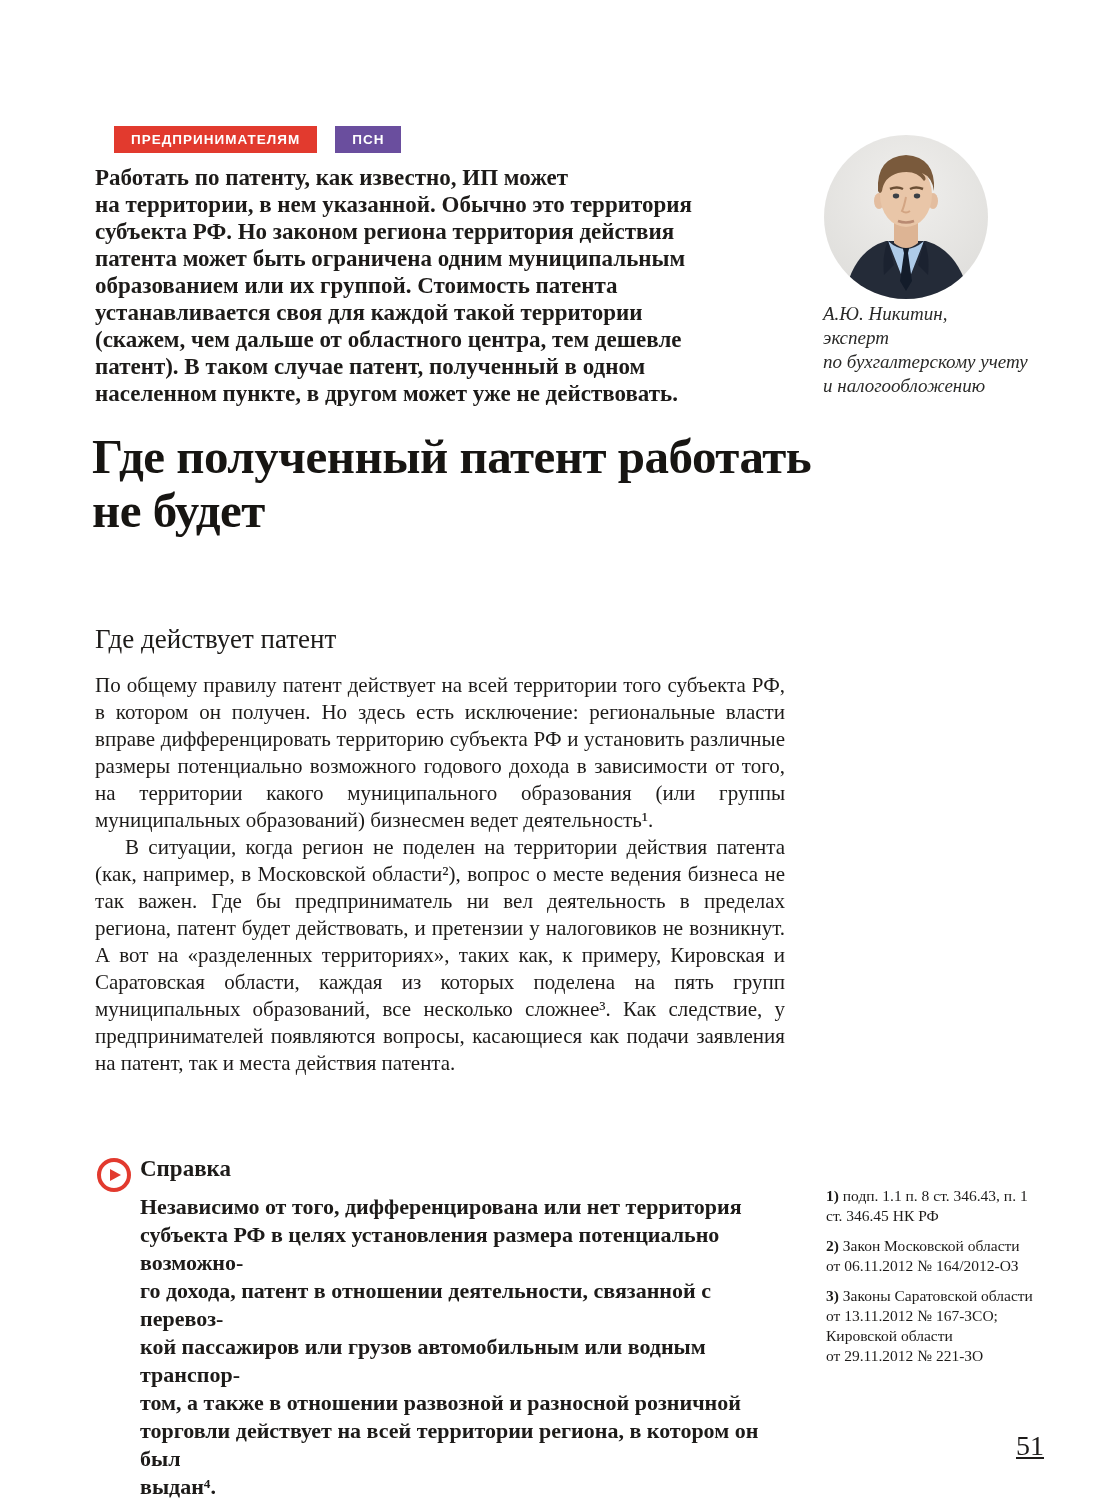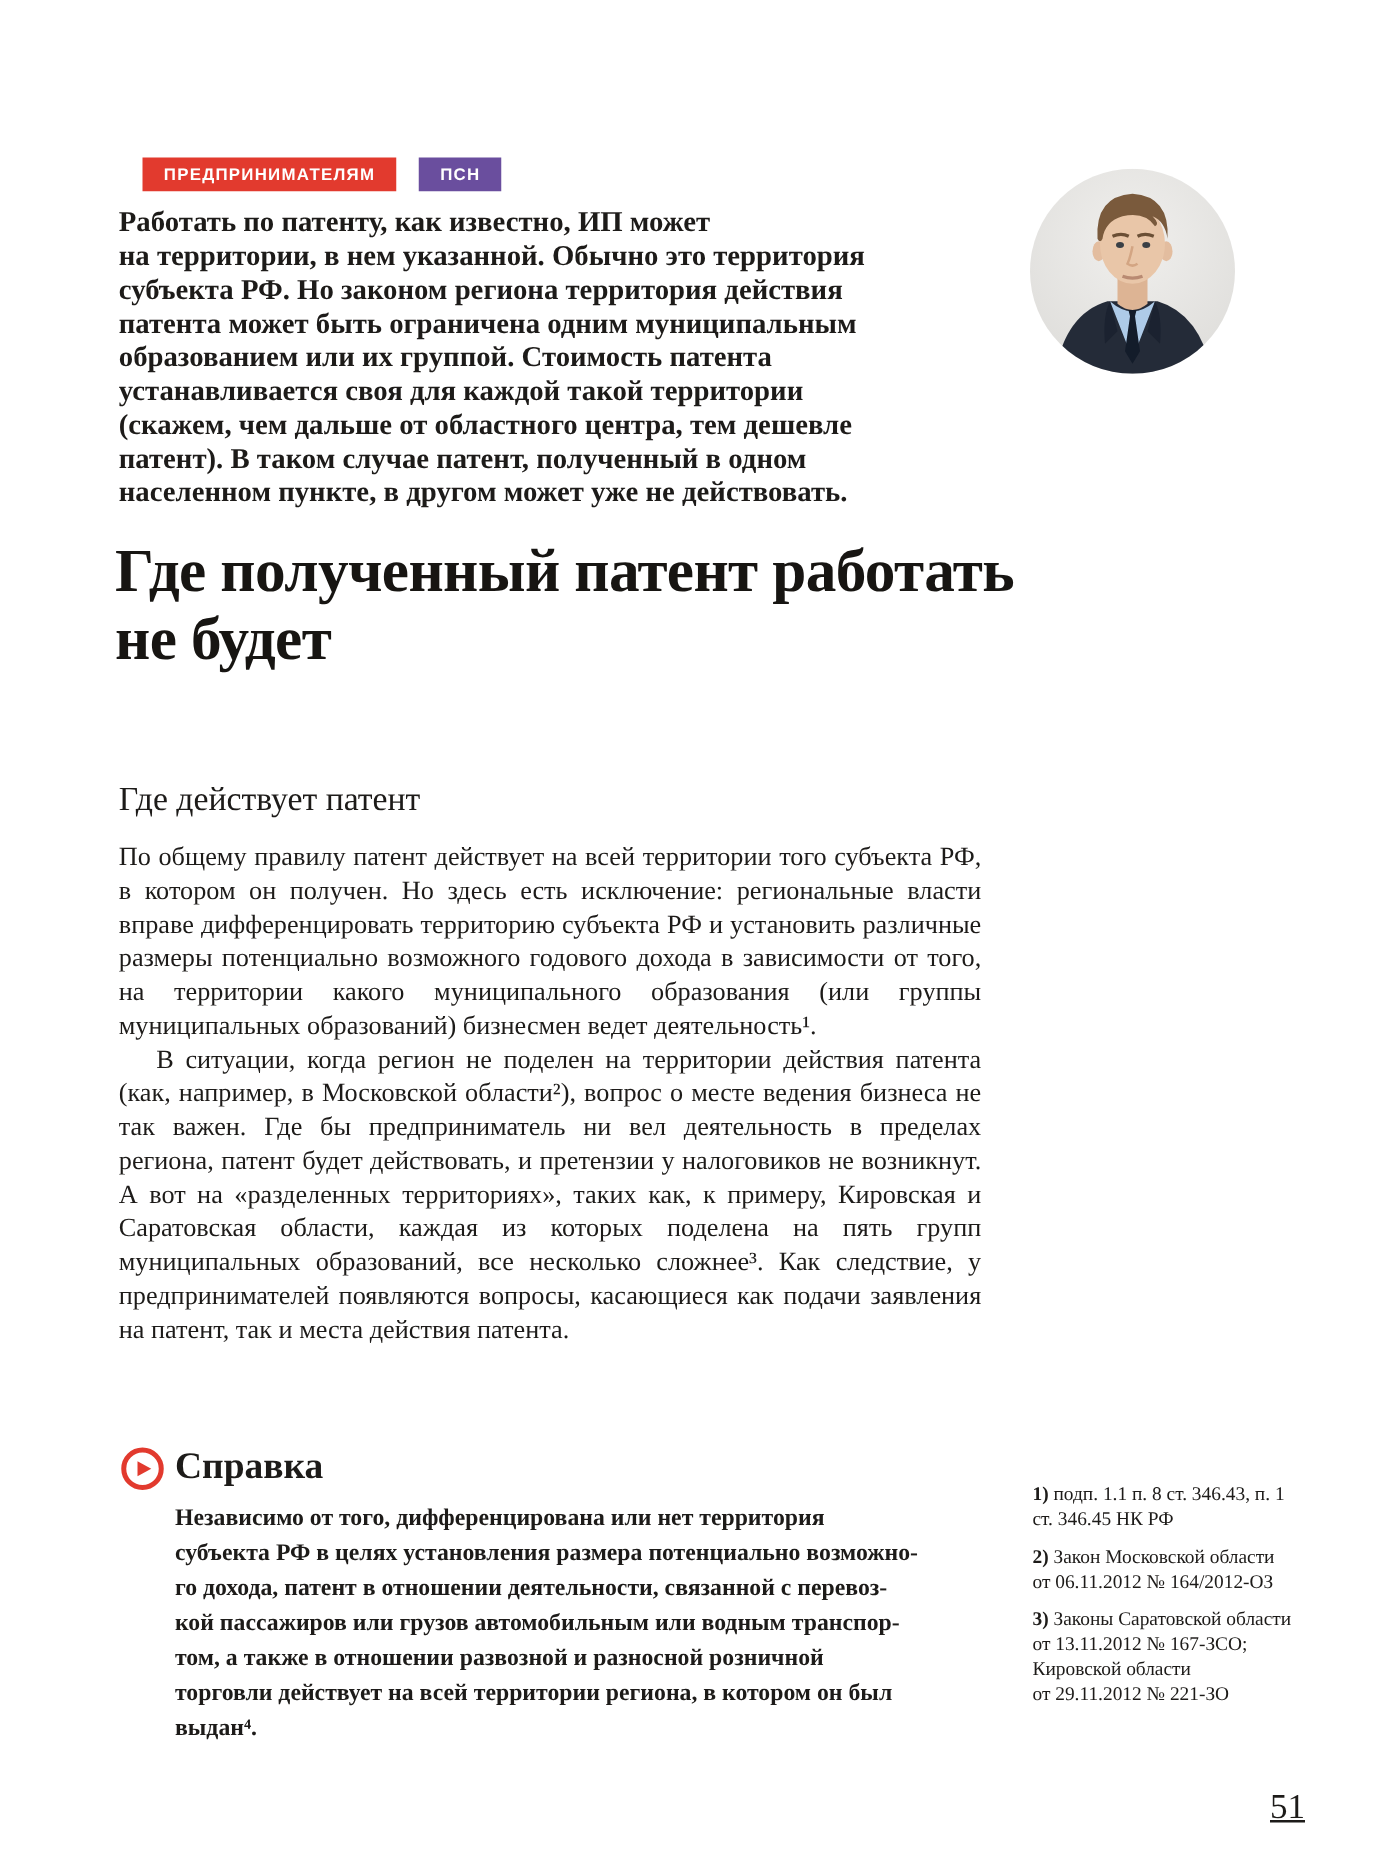--- a/index.html
+++ b/index.html
@@ -72,23 +72,23 @@
     width:26px;height:26px;border:4px solid var(--red);border-radius:50%;
     background:#ffffff;display:flex;align-items:center;justify-content:center;
   }
   .ref-icon .play-tri{
     width:0;height:0;margin-left:3px;
     border-left:11px solid var(--red);
     border-top:6.5px solid transparent;
     border-bottom:6.5px solid transparent;
   }
   .ref-content{margin-left:43px;}
-  .ref-heading{margin:0 0 11px 0;font-weight:bold;font-size:30px;color:#1d1b19;}
+  .ref-heading{margin:0 0 11px 0;font-weight:bold;font-size:23px;color:#1d1b19;}
   .ref-text{
-    margin:0;font-weight:bold;font-size:19px;line-height:28px;
+    margin:0;font-weight:bold;font-size:22px;line-height:28px;
     white-space:pre-line;color:#1d1b19;width:640px;
   }
   
   .footnotes{
     position:absolute;top:1186px;left:826px;width:260px;
     font-size:15.5px;line-height:20px;color:#1d1b19;
   }
   .footnote{margin:0 0 10px 0;}
   .footnote .fn-num{font-weight:bold;}
   .footnote .fn-text{white-space:pre-line;}
@@ -155,20 +155,26 @@
 
       <ellipse cx="72" cy="61" rx="3.2" ry="2.4" fill="#3a3f45"></ellipse>
       <ellipse cx="93" cy="61" rx="3.2" ry="2.4" fill="#3a3f45"></ellipse>
 
       <path d="M82,62 Q80,72 78,76 Q82,79 86,76" stroke="#d3a583" stroke-width="2" fill="none"></path>
 
       <path d="M74,86 Q82,89 90,86" stroke="#b98a72" stroke-width="2.5" fill="none"></path>
     </g>
   </svg>
 
+  <figcaption class="author-caption">
+    <span>А.Ю. Никитин,</span>
+    <span>эксперт</span>
+    <span>по бухгалтерскому учету</span>
+    <span>и налогообложению</span>
+  </figcaption>
 
   <h1 class="title">Где полученный патент работать не будет</h1>
 
   <h2 class="section-heading">Где действует патент</h2>
 
   <div class="body-text">
     <p>По общему правилу патент действует на всей территории того субъекта РФ, в котором он получен. Но здесь есть исключение: региональные власти вправе дифференцировать территорию субъекта РФ и установить различные размеры потенциально возможного годового дохода в зависимости от того, на территории какого муниципального образования (или группы муниципальных образований) бизнесмен ведет деятельность¹.</p>
     <p class="indent">В ситуации, когда регион не поделен на территории действия патента (как, например, в Московской области²), вопрос о месте ведения бизнеса не так важен. Где бы предприниматель ни вел деятельность в пределах региона, патент будет действовать, и претензии у налоговиков не возникнут. А вот на «разделенных территориях», таких как, к примеру, Кировская и Саратовская области, каждая из которых поделена на пять групп муниципальных образований, все несколько сложнее³. Как следствие, у предпринимателей появляются вопросы, касающиеся как подачи заявления на патент, так и места действия патента.</p>
   </div>
 

